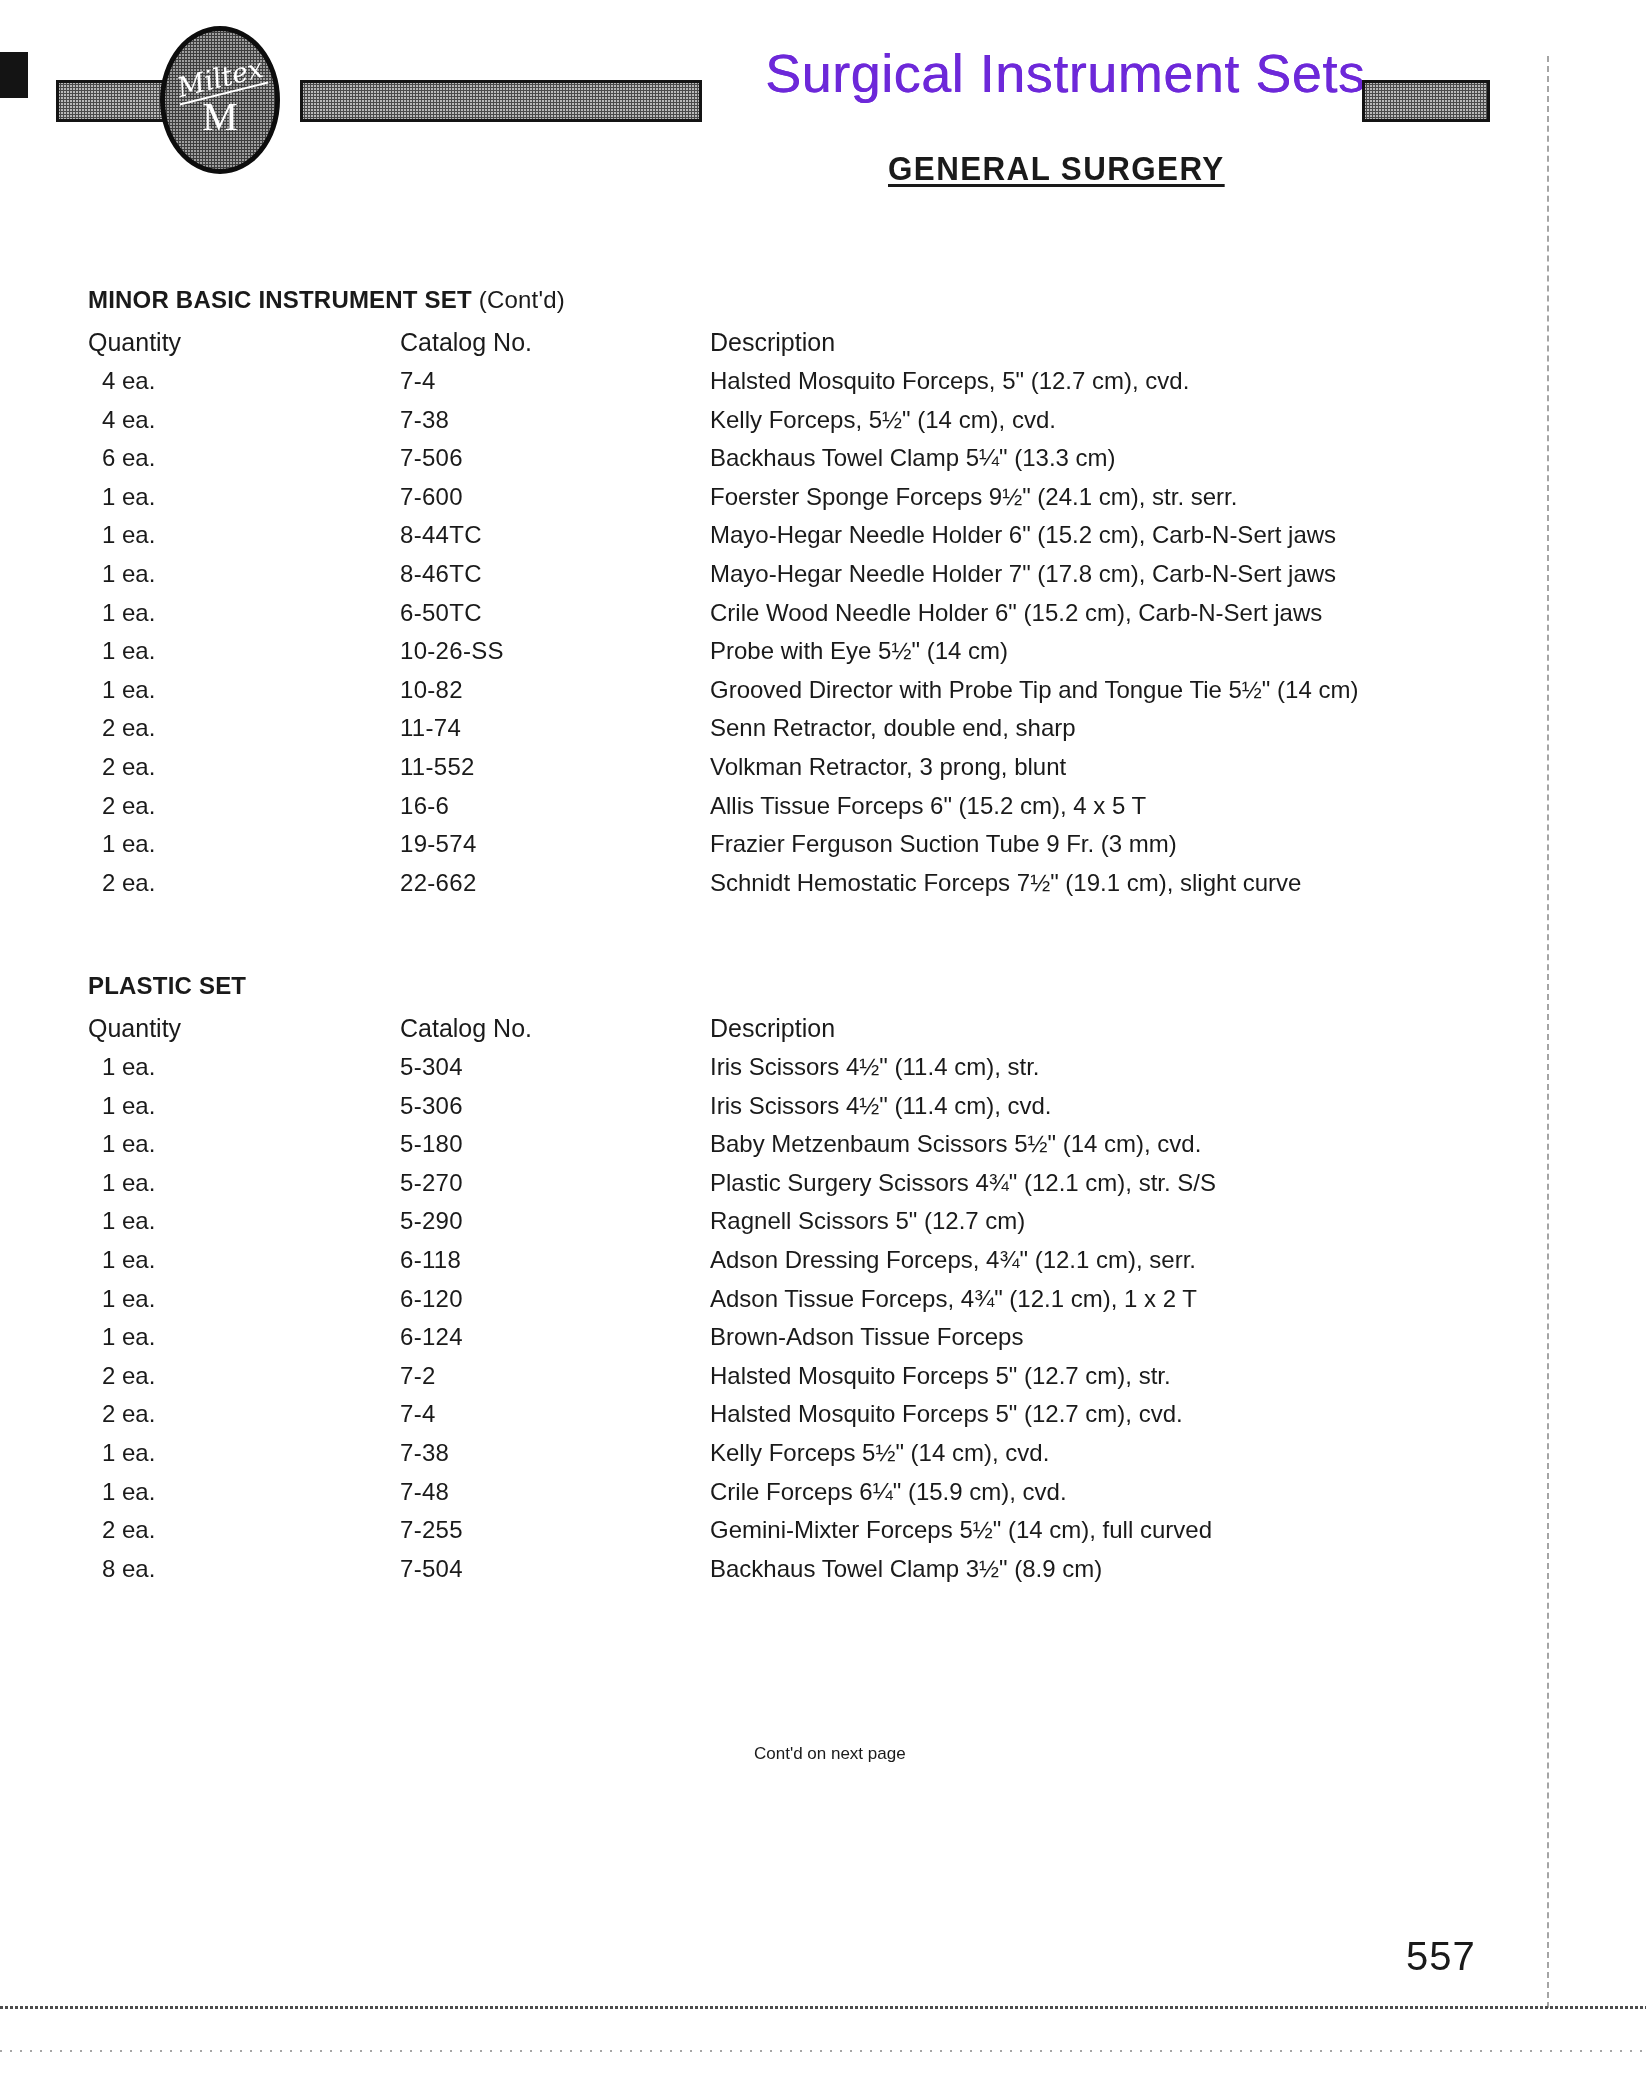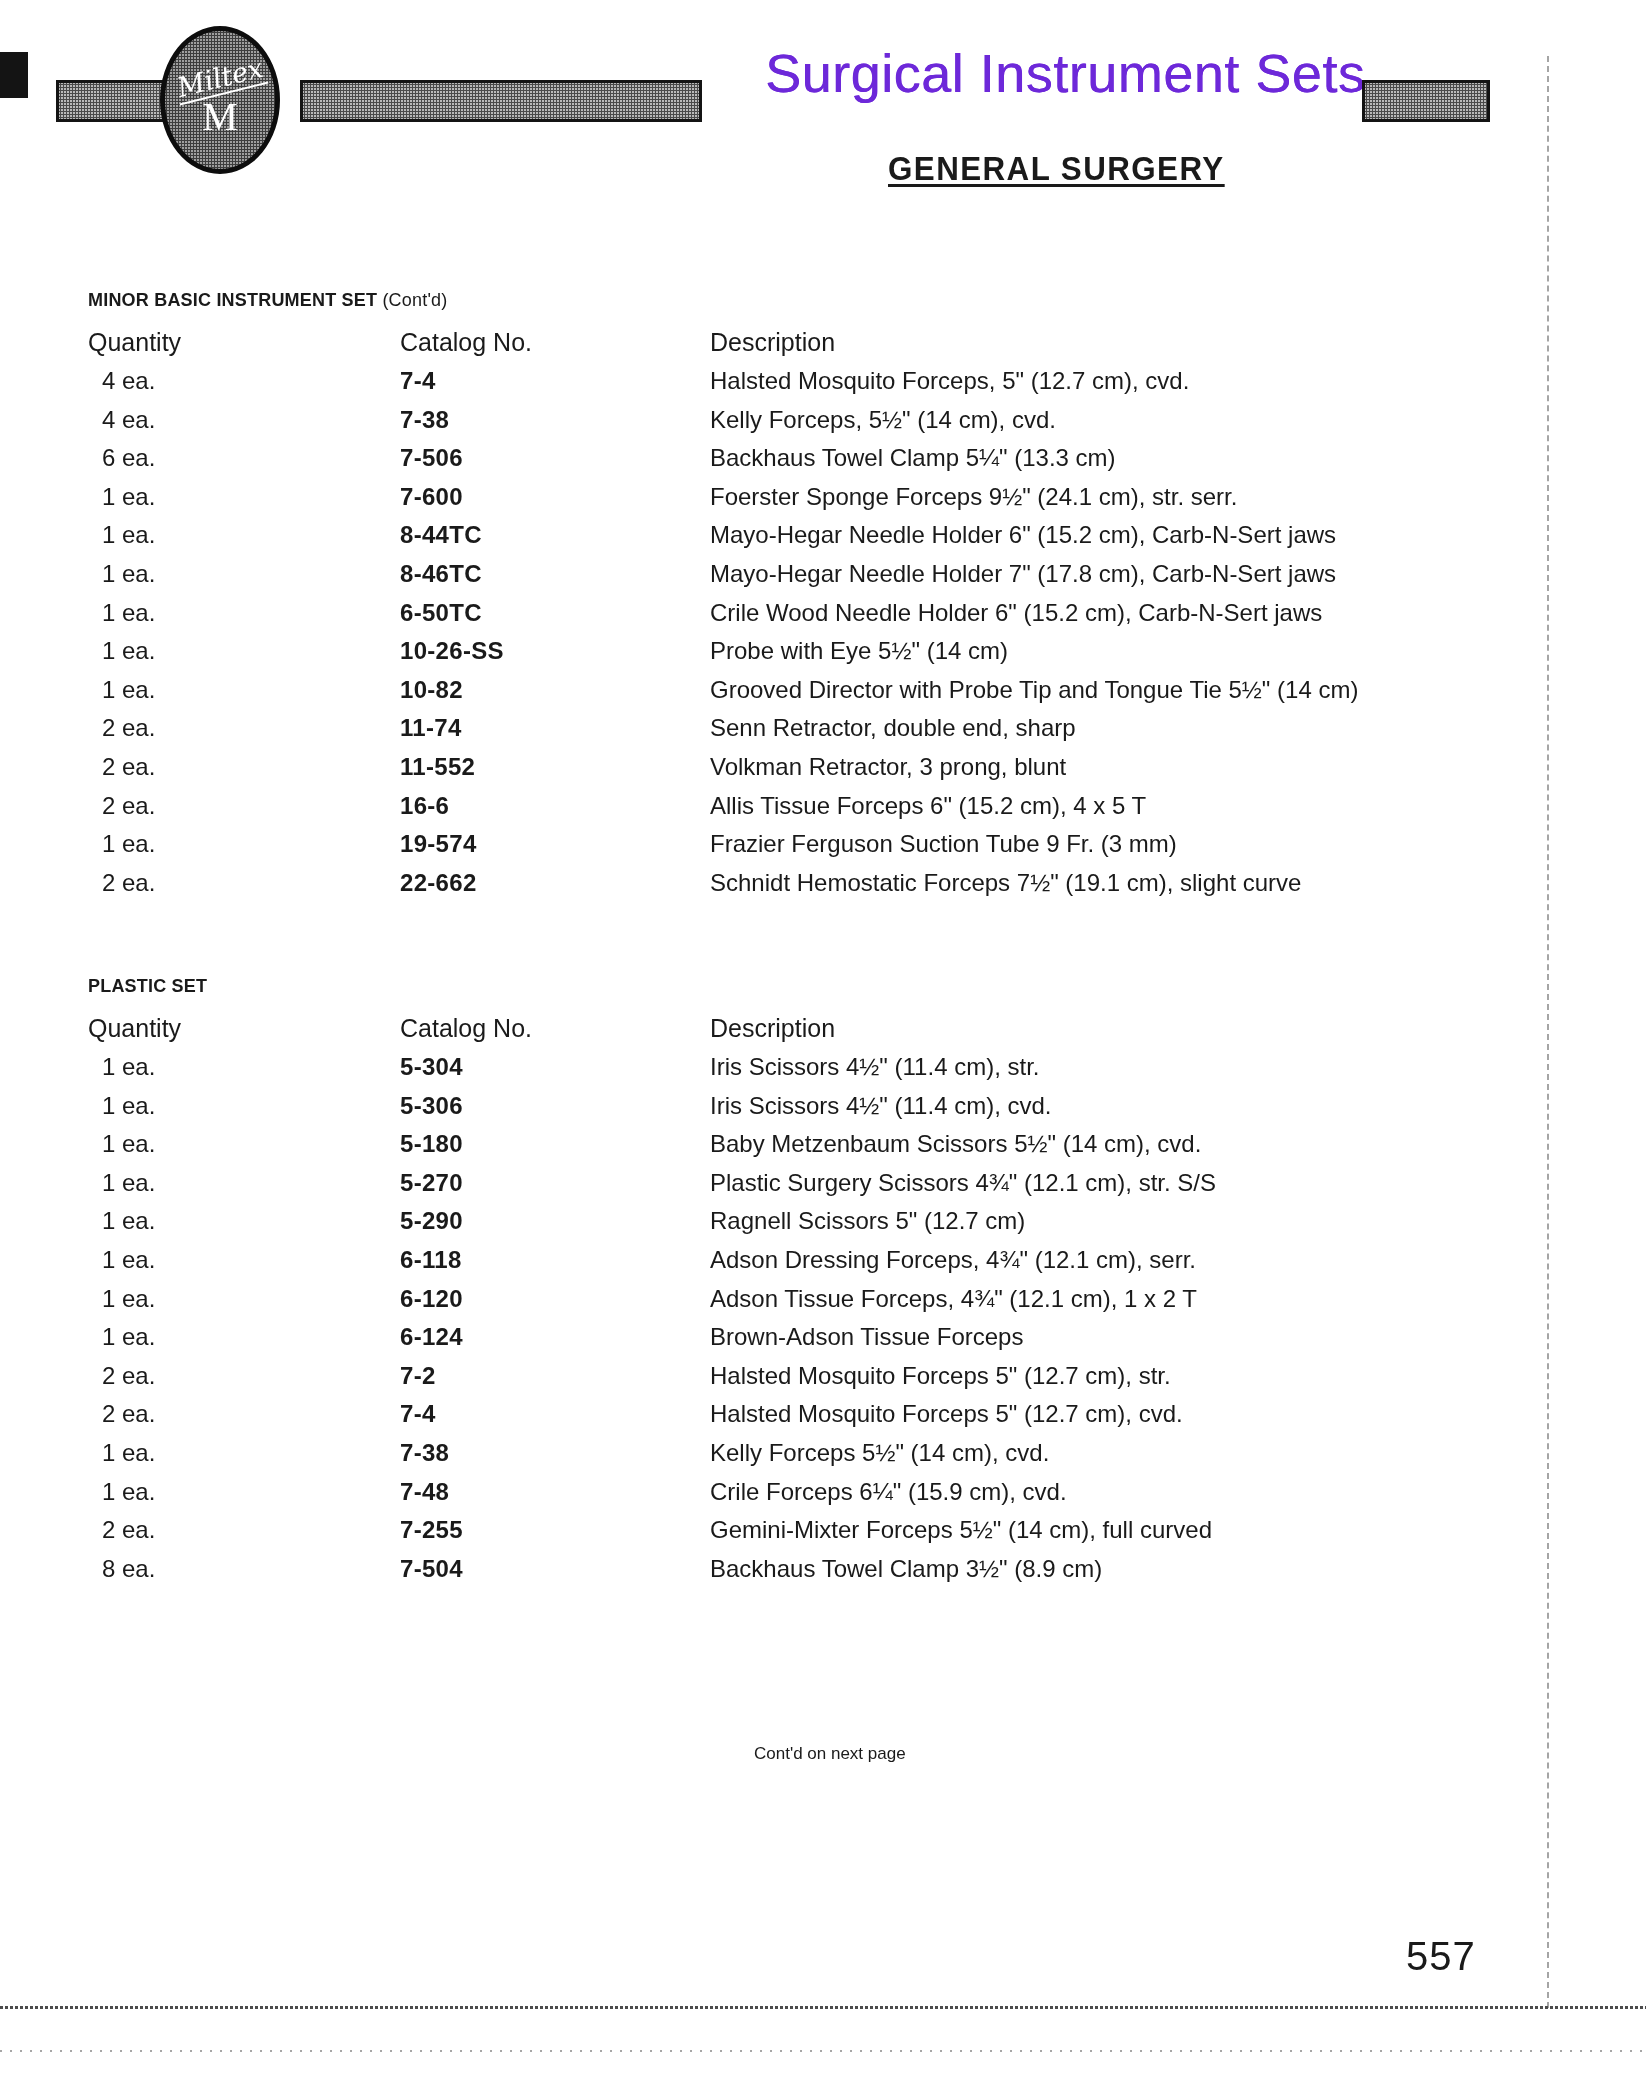--- a/index.html
+++ b/index.html
@@ -95,36 +95,36 @@
     left: 0; top: 2050px; width: 1646px; height: 2px;
     background-image: repeating-linear-gradient(90deg, #a6a6a6 0 2px, transparent 2px 10px);
   }
 
   
   .section { left: 88px; width: 1430px; }
   .section-minor   { top: 278px; }
   .section-plastic { top: 964px; }
 
   .sec-title {
-    font-size: 18px; font-weight: bold;
+    font-size: 24px; font-weight: bold;
     line-height: 44px;
     letter-spacing: 0.2px;
     white-space: nowrap;
   }
   .sec-title .suffix { font-weight: normal; }
 
   .thead, .trow {
     display: grid;
     grid-template-columns: 312px 310px 1fr;
   }
   .thead { font-weight: normal; font-size: 25px; line-height: 40px; }
   .trow  { font-size: 24px; line-height: 38.6px; }
   .cell  { white-space: nowrap; }
   .cell.qty { padding-left: 14px; }
-  .cell.cat { font-weight: bold; letter-spacing: 0.3px; }
+  .cell.cat { font-weight: normal; letter-spacing: 0.3px; }
 
   .contd-note { left: 712px; top: 1744px; font-size: 17px; margin-left: 42px; }
   .page-number { left: 1406px; top: 1934px; font-size: 40px; letter-spacing: 1px; }
 </style>
 </head>
 <body>
 
 <div class="abs corner-artifact"></div>
 
 <div>

